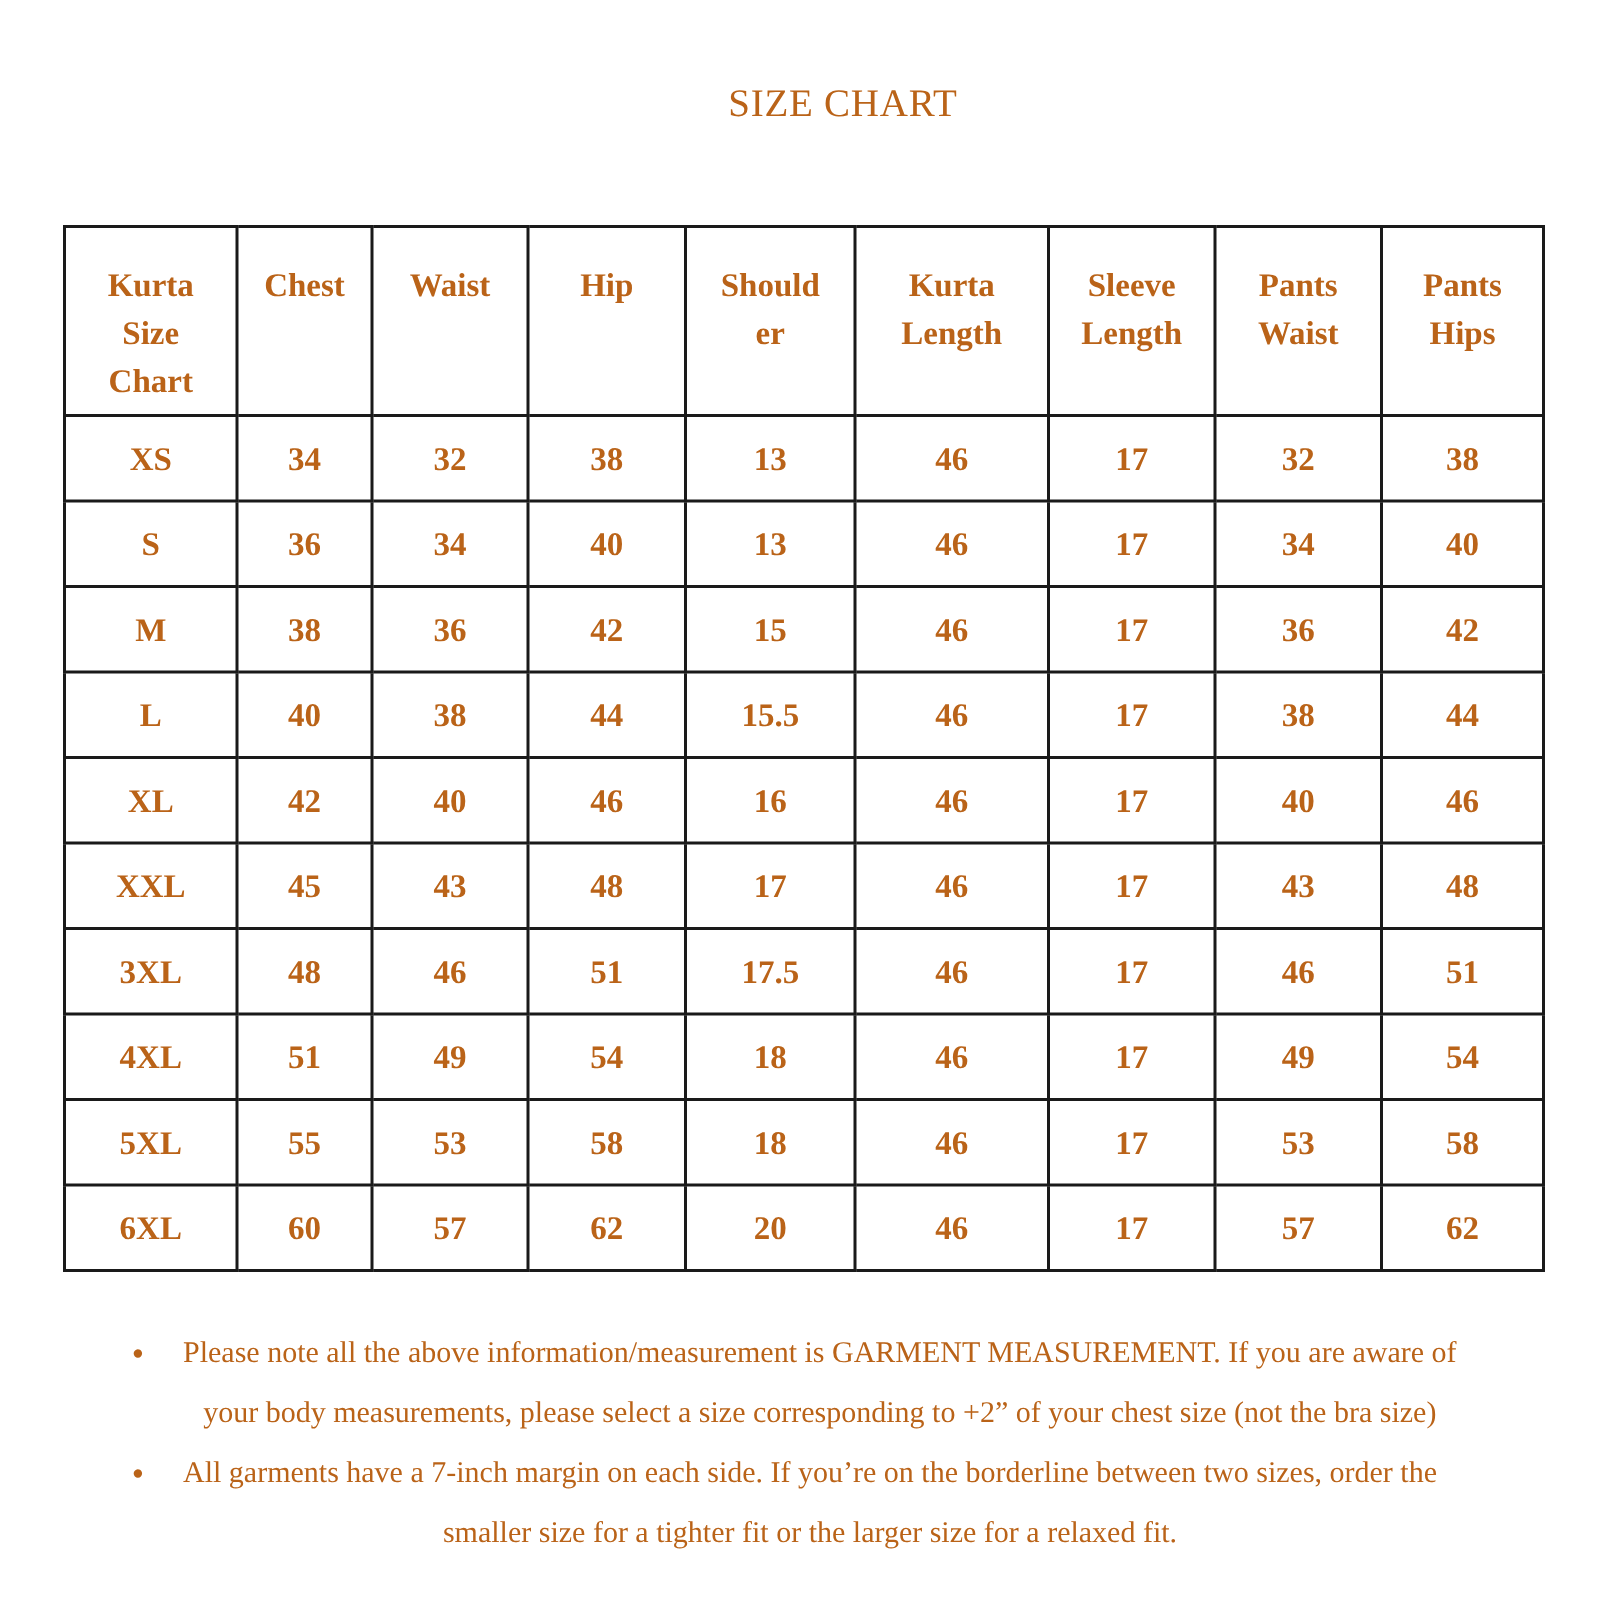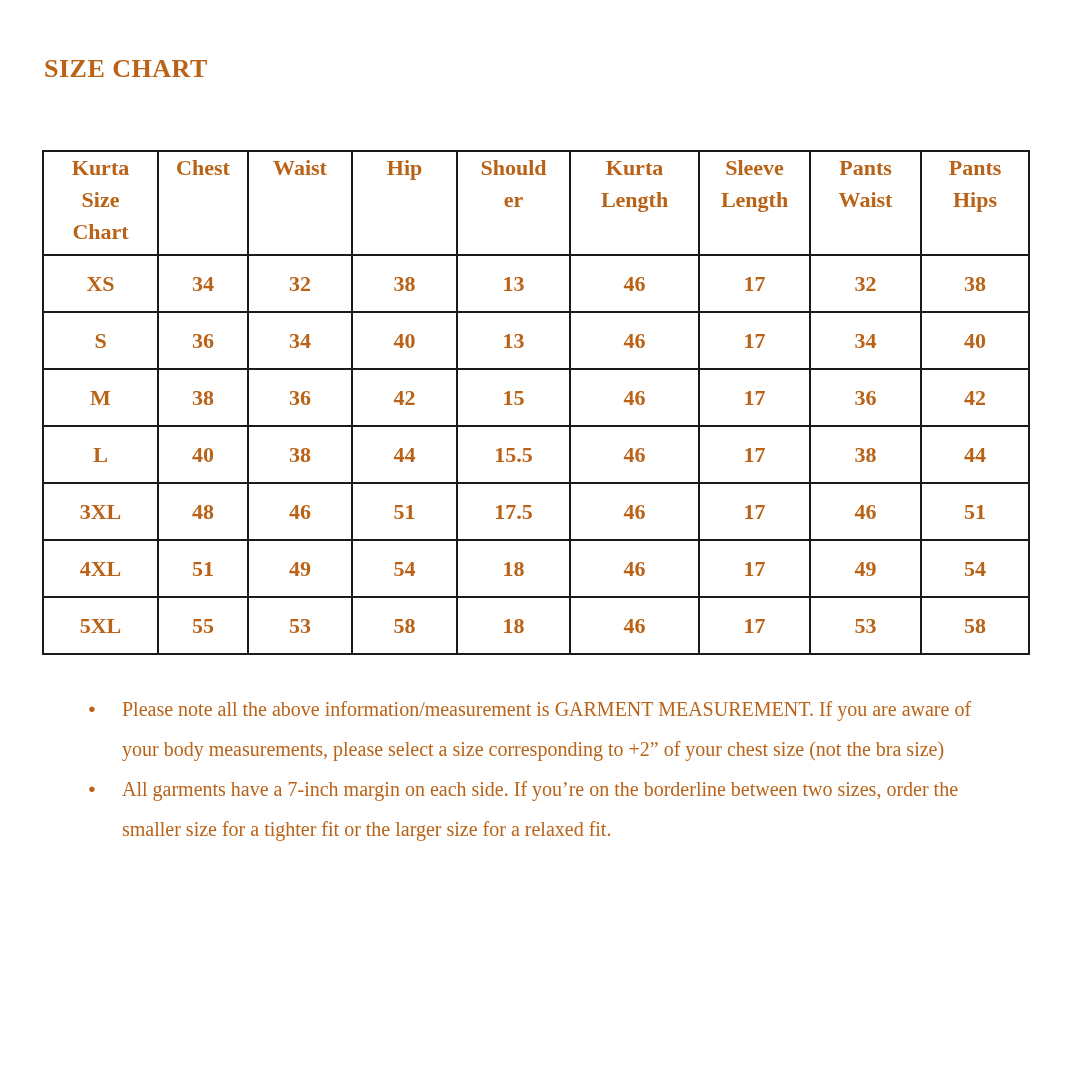--- a/index.html
+++ b/index.html
@@ -11,23 +11,24 @@
     width: 1080px;
     height: 1080px;
     font-family: "Liberation Serif", serif;
     color: var(--accent, #BA6318);
     overflow: hidden;
   }
   .page-title {
     margin: 0;
     padding: 54px 0 0 44px;
     font-size: 26px;
-    font-weight: bold;
+    font-weight: normal;
     letter-spacing: 0.5px;
     color: var(--accent, #BA6318);
+    text-align: center;
   }
   table.size-chart {
     border-collapse: collapse;
     table-layout: fixed;
     width: 986px;
     margin: 66px 0 0 42px;
   }
   table.size-chart col.c0 { width: 115px; }
   table.size-chart col.c1 { width: 90px;  }
   table.size-chart col.c2 { width: 104px; }
@@ -41,21 +42,21 @@
   table.size-chart td {
     border: 2px solid #1a1a1a;
     color: var(--accent, #BA6318);
     font-weight: bold;
     text-align: center;
     padding: 0;
   }
   table.size-chart th {
     height: 102px;
     vertical-align: top;
-    padding-top: 0;
+    padding-top: 22px;
     font-size: 22px;
     line-height: 32px;
     white-space: pre-line;
   }
   table.size-chart td {
     height: 55px;
     vertical-align: middle;
     font-size: 22px;
   }
   ul.notes {
@@ -72,20 +73,21 @@
     flex: 0 0 34px;
     font-size: 13px;
     line-height: 40px;
     color: var(--accent, #BA6318);
   }
   .note-text {
     font-size: 20px;
     line-height: 40px;
     color: var(--accent, #BA6318);
     white-space: pre-line;
+    text-align: center;
   }
 </style>
 </head>
 <body style="--accent: #BA6318;">
 
 <h1 class="page-title">SIZE CHART</h1>
 
 <table class="size-chart">
   <colgroup>
     <col class="c0">
@@ -157,20 +159,42 @@
         <td>40</td>
         <td>38</td>
         <td>44</td>
         <td>15.5</td>
         <td>46</td>
         <td>17</td>
         <td>38</td>
         <td>44</td>
       </tr>
       <tr>
+        <td>XL</td>
+        <td>42</td>
+        <td>40</td>
+        <td>46</td>
+        <td>16</td>
+        <td>46</td>
+        <td>17</td>
+        <td>40</td>
+        <td>46</td>
+      </tr>
+      <tr>
+        <td>XXL</td>
+        <td>45</td>
+        <td>43</td>
+        <td>48</td>
+        <td>17</td>
+        <td>46</td>
+        <td>17</td>
+        <td>43</td>
+        <td>48</td>
+      </tr>
+      <tr>
         <td>3XL</td>
         <td>48</td>
         <td>46</td>
         <td>51</td>
         <td>17.5</td>
         <td>46</td>
         <td>17</td>
         <td>46</td>
         <td>51</td>
       </tr>
@@ -188,20 +212,31 @@
       <tr>
         <td>5XL</td>
         <td>55</td>
         <td>53</td>
         <td>58</td>
         <td>18</td>
         <td>46</td>
         <td>17</td>
         <td>53</td>
         <td>58</td>
+      </tr>
+      <tr>
+        <td>6XL</td>
+        <td>60</td>
+        <td>57</td>
+        <td>62</td>
+        <td>20</td>
+        <td>46</td>
+        <td>17</td>
+        <td>57</td>
+        <td>62</td>
       </tr>
     </tbody>
 </table>
 
 <ul class="notes">
     <li>
       <span class="bullet-icon">●</span>
       <span class="note-text">Please note all the above information/measurement is GARMENT MEASUREMENT. If you are aware of
 your body measurements, please select a size corresponding to +2” of your chest size (not the bra size)</span>
     </li>

